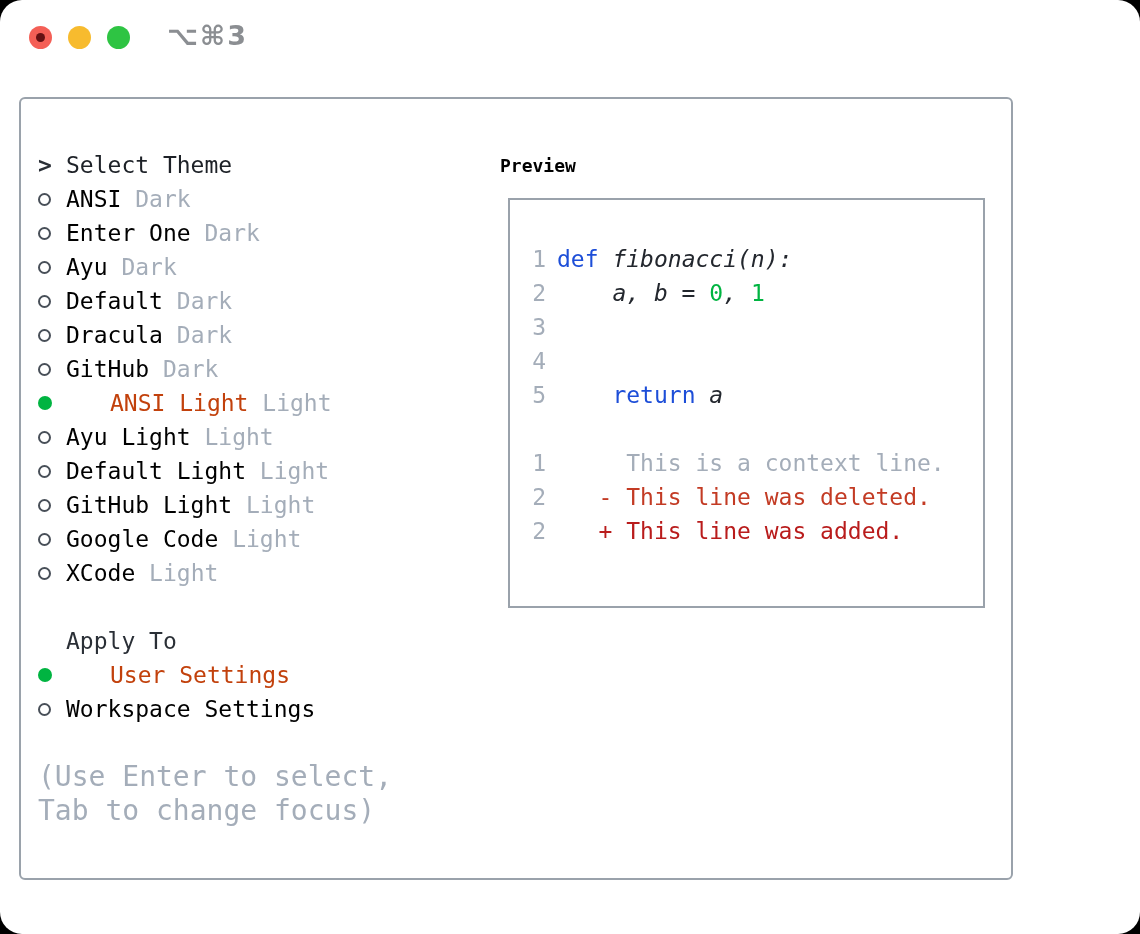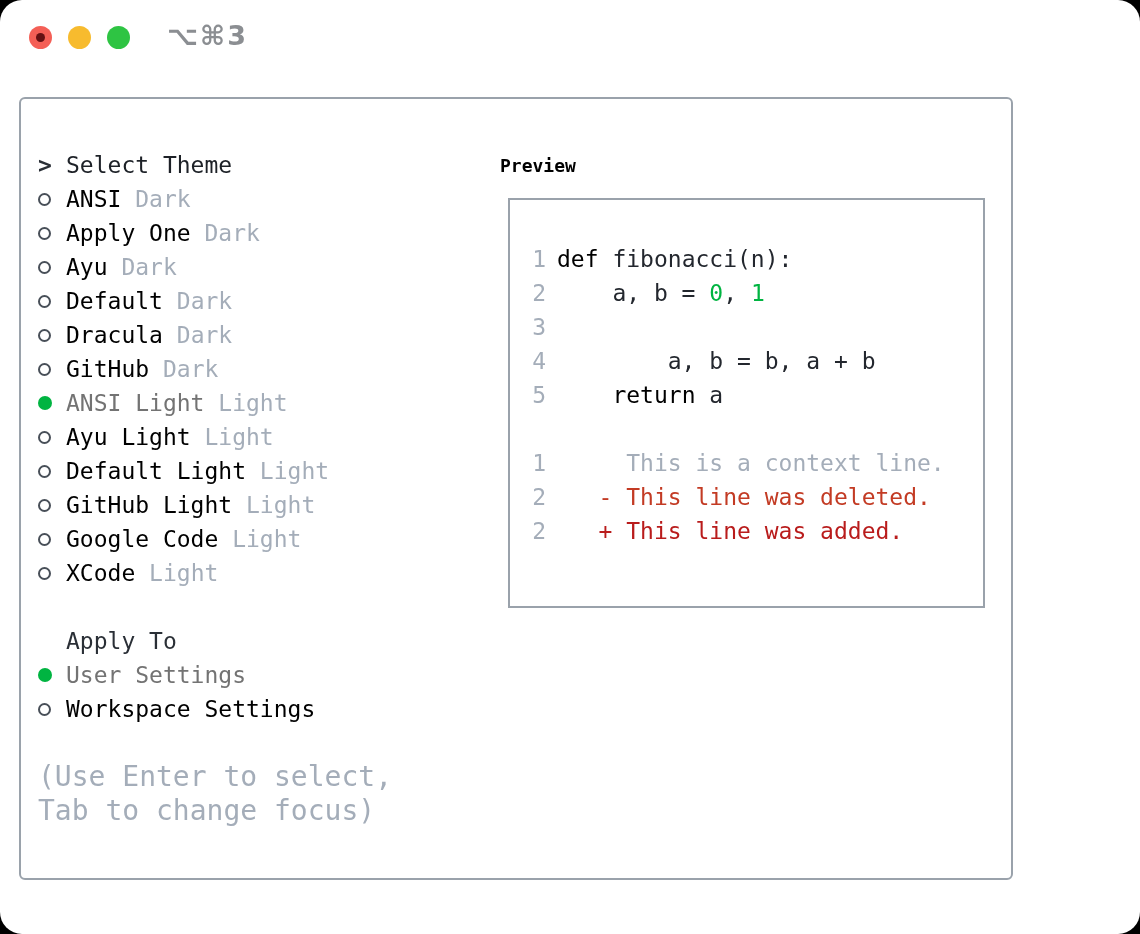--- a/index.html
+++ b/index.html
@@ -44,21 +44,21 @@
     width:28px;flex:0 0 28px;display:flex;align-items:center;
   }
   .prompt{font-weight:700;color:#2a2f36;}
   .heading{font-weight:400;color:#1d2127;}
   .radio{
     width:13px;height:13px;border-radius:50%;
     border:2px solid #484f58;box-sizing:border-box;background:transparent;
   }
   .radio.sel{border:none;width:14px;height:14px;background:#00b441;}
   .theme-name{color:#000000;}
-  .theme-name.sel{color:#737373;}
+  .theme-name.sel{color:#c2410c;margin-left:44px;}
   .variant{color:#a4adb9;}
   .spacer{height:34px;}
   .help{
     width:412px;font-size:28px;line-height:34px;color:#a4adb9;
     white-space:normal;
   }
   
   .preview-heading{
     position:absolute;left:479px;top:49px;height:34px;display:flex;align-items:center;
     font-size:18px;font-weight:700;color:#000000;
@@ -67,22 +67,22 @@
     position:absolute;left:487px;top:99px;width:477px;height:410px;
     border:2px solid #9aa2ab;box-sizing:border-box;background:#fff;
     padding:42px 0 0 22px;
   }
   .code-row{display:flex;height:34px;align-items:center;font-size:23px;}
   .lnum{
     width:14px;flex:0 0 14px;text-align:right;margin-right:11px;
     color:#a4adb9;
   }
   .codeline{white-space:pre;color:#23272e;}
-  .t-fg{color:#23272e;}
-  .t-kw{color:#000000;text-align:right;}
+  .t-fg{color:#23272e;font-style:italic;}
+  .t-kw{color:#1d4ed8;text-align:right;}
   .t-fn{color:#14bfd4;}
   .t-num{color:#00b441;}
   .t-ctx{color:#a4adb9;}
   .t-del{color:#c33b24;}
   .t-add{color:#b91c1c;}
 </style>
 </head>
 <body>
 
 <div class="window">
@@ -99,21 +99,21 @@
   <div class="content-box">
 
     <div class="left-col">
       <div class="row">
         <span class="marker-cell"><span class="prompt">&gt;</span></span>
         <span class="heading">Select Theme</span>
       </div>
 
       <div id="theme-list">
           <div class="row"><span class="marker-cell"><span class="radio"></span></span><span class="theme-name">ANSI</span><span class="variant"> Dark</span></div>
-          <div class="row"><span class="marker-cell"><span class="radio"></span></span><span class="theme-name">Apply One</span><span class="variant"> Dark</span></div>
+          <div class="row"><span class="marker-cell"><span class="radio"></span></span><span class="theme-name">Enter One</span><span class="variant"> Dark</span></div>
           <div class="row"><span class="marker-cell"><span class="radio"></span></span><span class="theme-name">Ayu</span><span class="variant"> Dark</span></div>
           <div class="row"><span class="marker-cell"><span class="radio"></span></span><span class="theme-name">Default</span><span class="variant"> Dark</span></div>
           <div class="row"><span class="marker-cell"><span class="radio"></span></span><span class="theme-name">Dracula</span><span class="variant"> Dark</span></div>
           <div class="row"><span class="marker-cell"><span class="radio"></span></span><span class="theme-name">GitHub</span><span class="variant"> Dark</span></div>
           <div class="row"><span class="marker-cell"><span class="radio sel"></span></span><span class="theme-name sel">ANSI Light</span><span class="variant"> Light</span></div>
           <div class="row"><span class="marker-cell"><span class="radio"></span></span><span class="theme-name">Ayu Light</span><span class="variant"> Light</span></div>
           <div class="row"><span class="marker-cell"><span class="radio"></span></span><span class="theme-name">Default Light</span><span class="variant"> Light</span></div>
           <div class="row"><span class="marker-cell"><span class="radio"></span></span><span class="theme-name">GitHub Light</span><span class="variant"> Light</span></div>
           <div class="row"><span class="marker-cell"><span class="radio"></span></span><span class="theme-name">Google Code</span><span class="variant"> Light</span></div>
           <div class="row"><span class="marker-cell"><span class="radio"></span></span><span class="theme-name">XCode</span><span class="variant"> Light</span></div>
@@ -146,21 +146,20 @@
           </div>
           <div class="code-row">
             <span class="lnum">2</span>
             <span class="codeline"><span class="t-fg">    a, b = </span><span class="t-num">0</span><span class="t-fg">, </span><span class="t-num">1</span></span>
           </div>
           <div class="code-row">
             <span class="lnum">3</span>
           </div>
           <div class="code-row">
             <span class="lnum">4</span>
-            <span class="codeline"><span class="t-fg">        a, b = b, a + b</span></span>
           </div>
           <div class="code-row">
             <span class="lnum">5</span>
             <span class="codeline"><span class="t-fg">    </span><span class="t-kw">return</span><span class="t-fg"> a</span></span>
           </div>
           <div class="code-row">
             <span class="lnum"></span>
             <span class="codeline"></span>
           </div>
           <div class="code-row">

